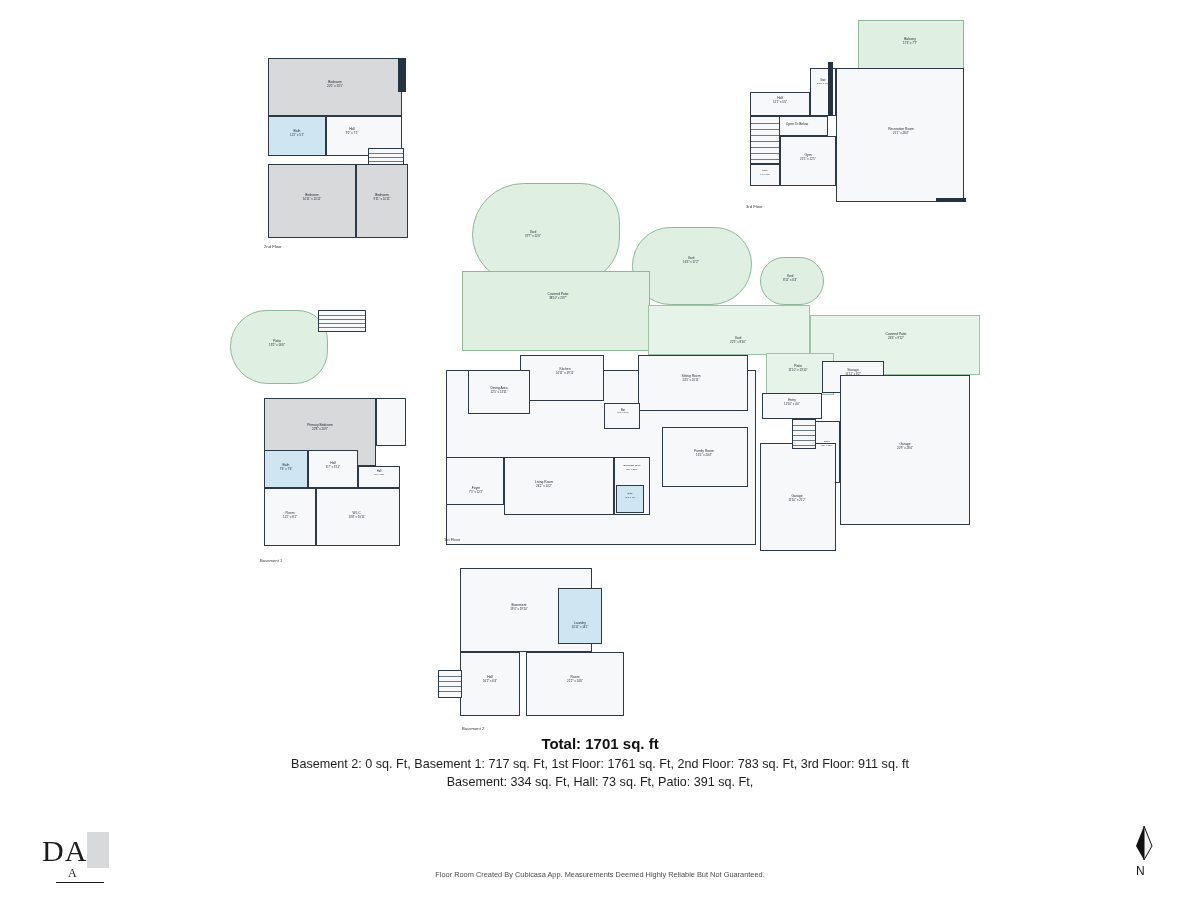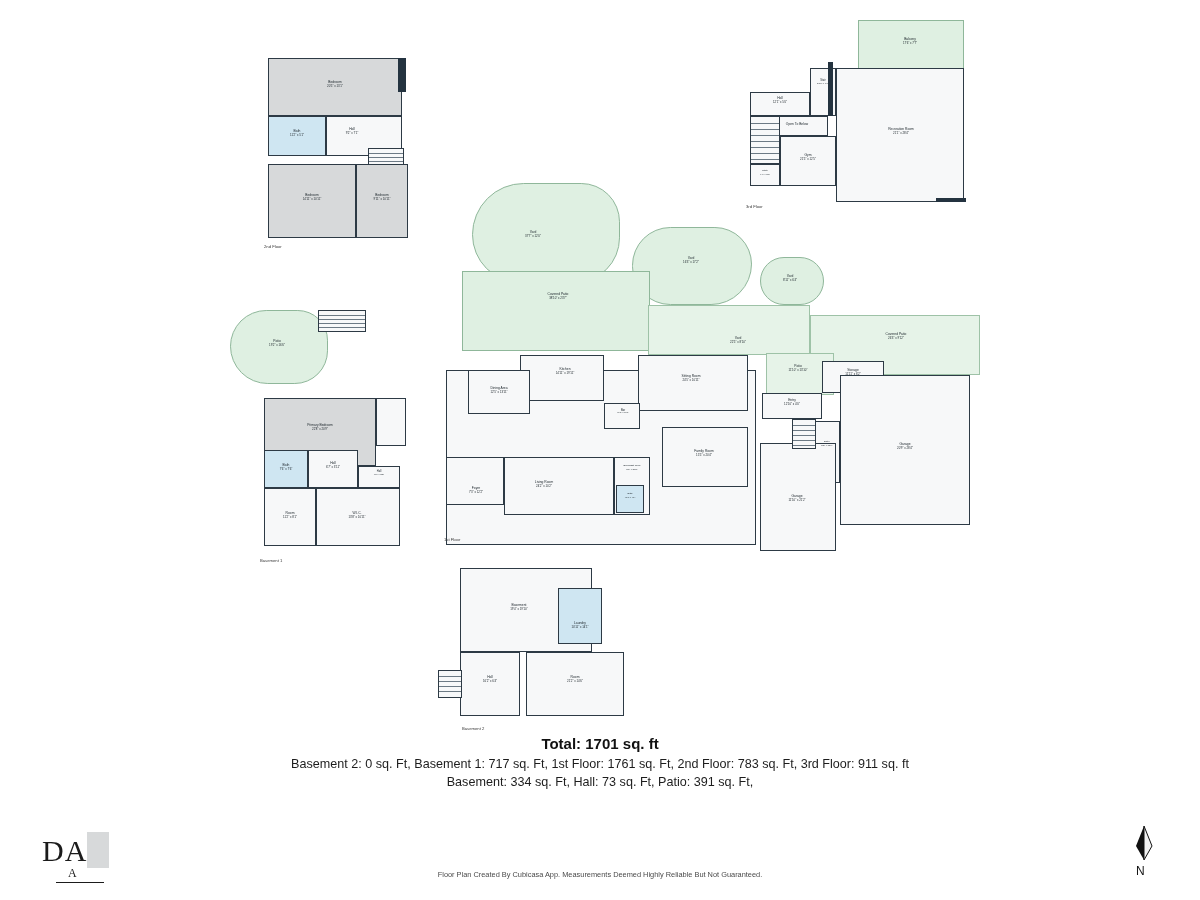--- a/index.html
+++ b/index.html
@@ -337,21 +337,21 @@
         <span class="d">21'2" x 14'6"</span>
     </div>
     <div class="floorlbl" style="left:32px;top:166px;">Basement 2</div>
   </div>
 
   <div class="summary">
     <div class="total">Total: 1701 sq. ft</div>
     <div class="line">Basement 2: 0 sq. Ft, Basement 1: 717 sq. Ft, 1st Floor: 1761 sq. Ft, 2nd Floor: 783 sq. Ft, 3rd Floor: 911 sq. ft</div>
     <div class="line">Basement: 334 sq. Ft, Hall: 73 sq. Ft, Patio: 391 sq. Ft,</div>
   </div>
-  <div class="credit">Floor Plan Created By Cubicasa App. Measurements Deemed Highly Reliable But Not Guaranteed.</div>
+  <div class="credit">Floor Room Created By Cubicasa App. Measurements Deemed Highly Reliable But Not Guaranteed.</div>
 
   <div class="logo">
     <div class="bar"></div>
     <div class="da">DA</div>
     <div class="sub">A</div>
     <div class="rule"></div>
   </div>
 
   <div class="north">
     <svg width="50" height="40" viewBox="0 0 50 40">

